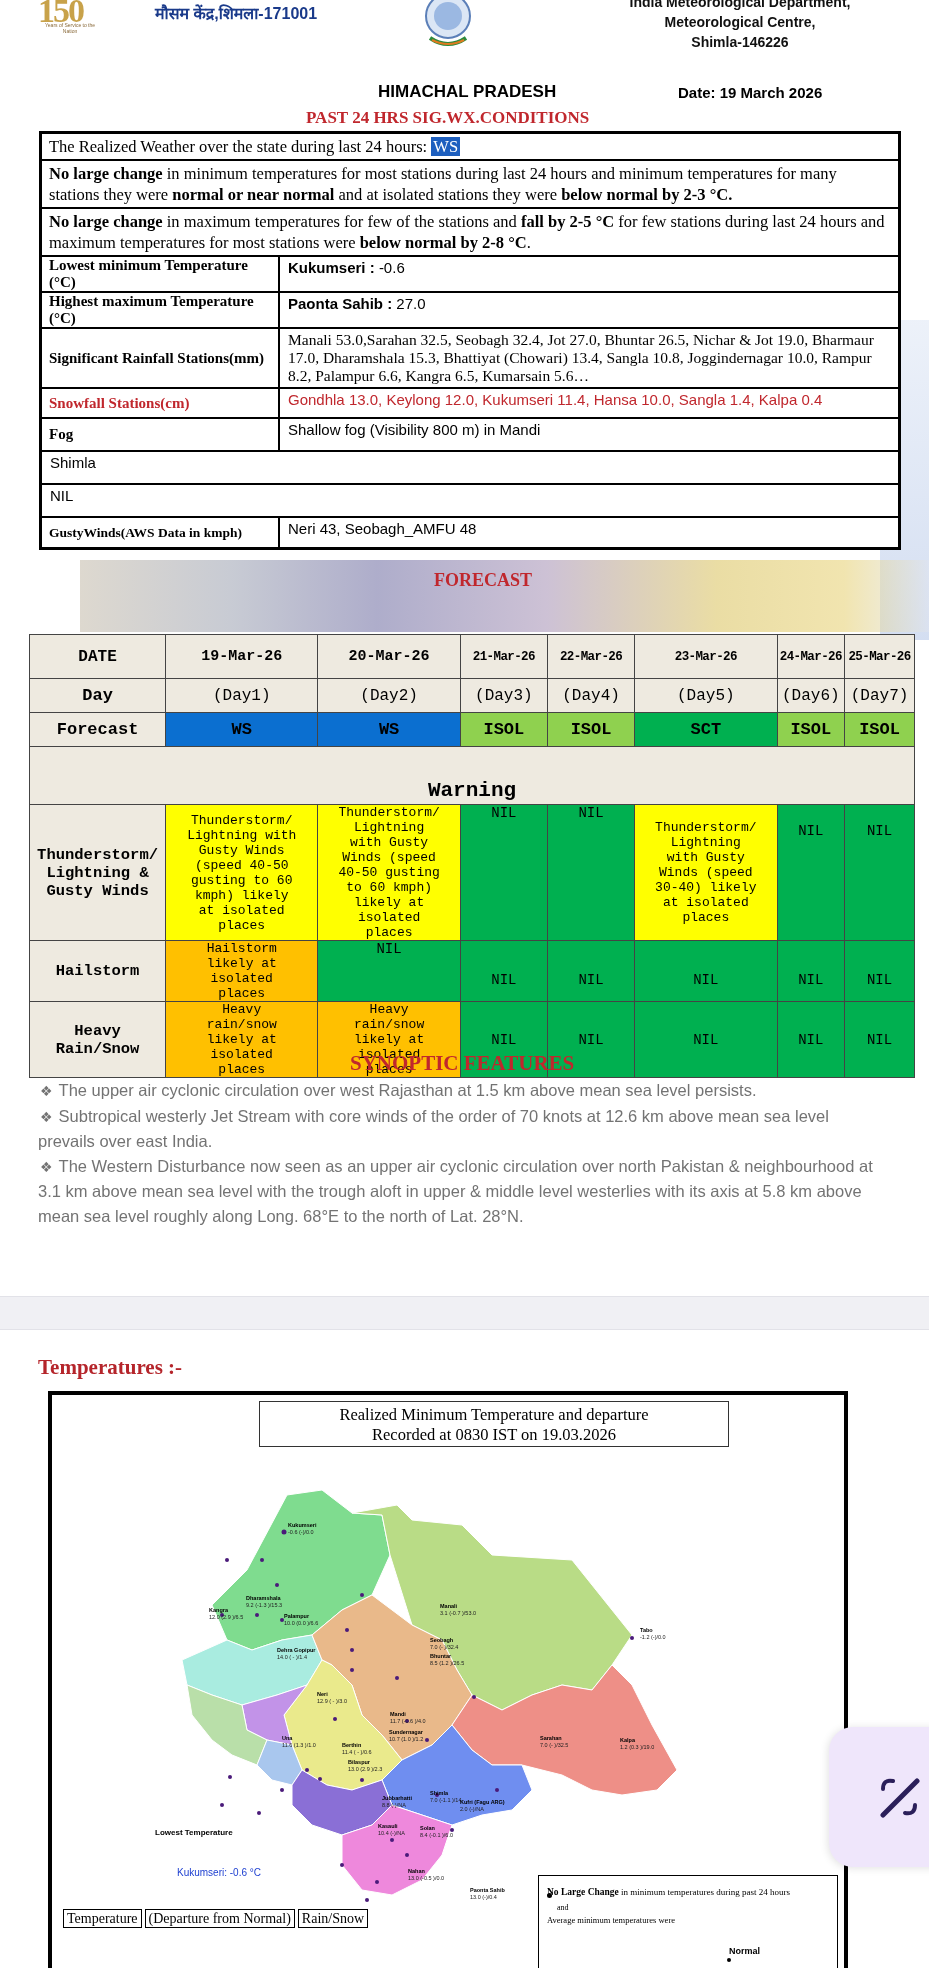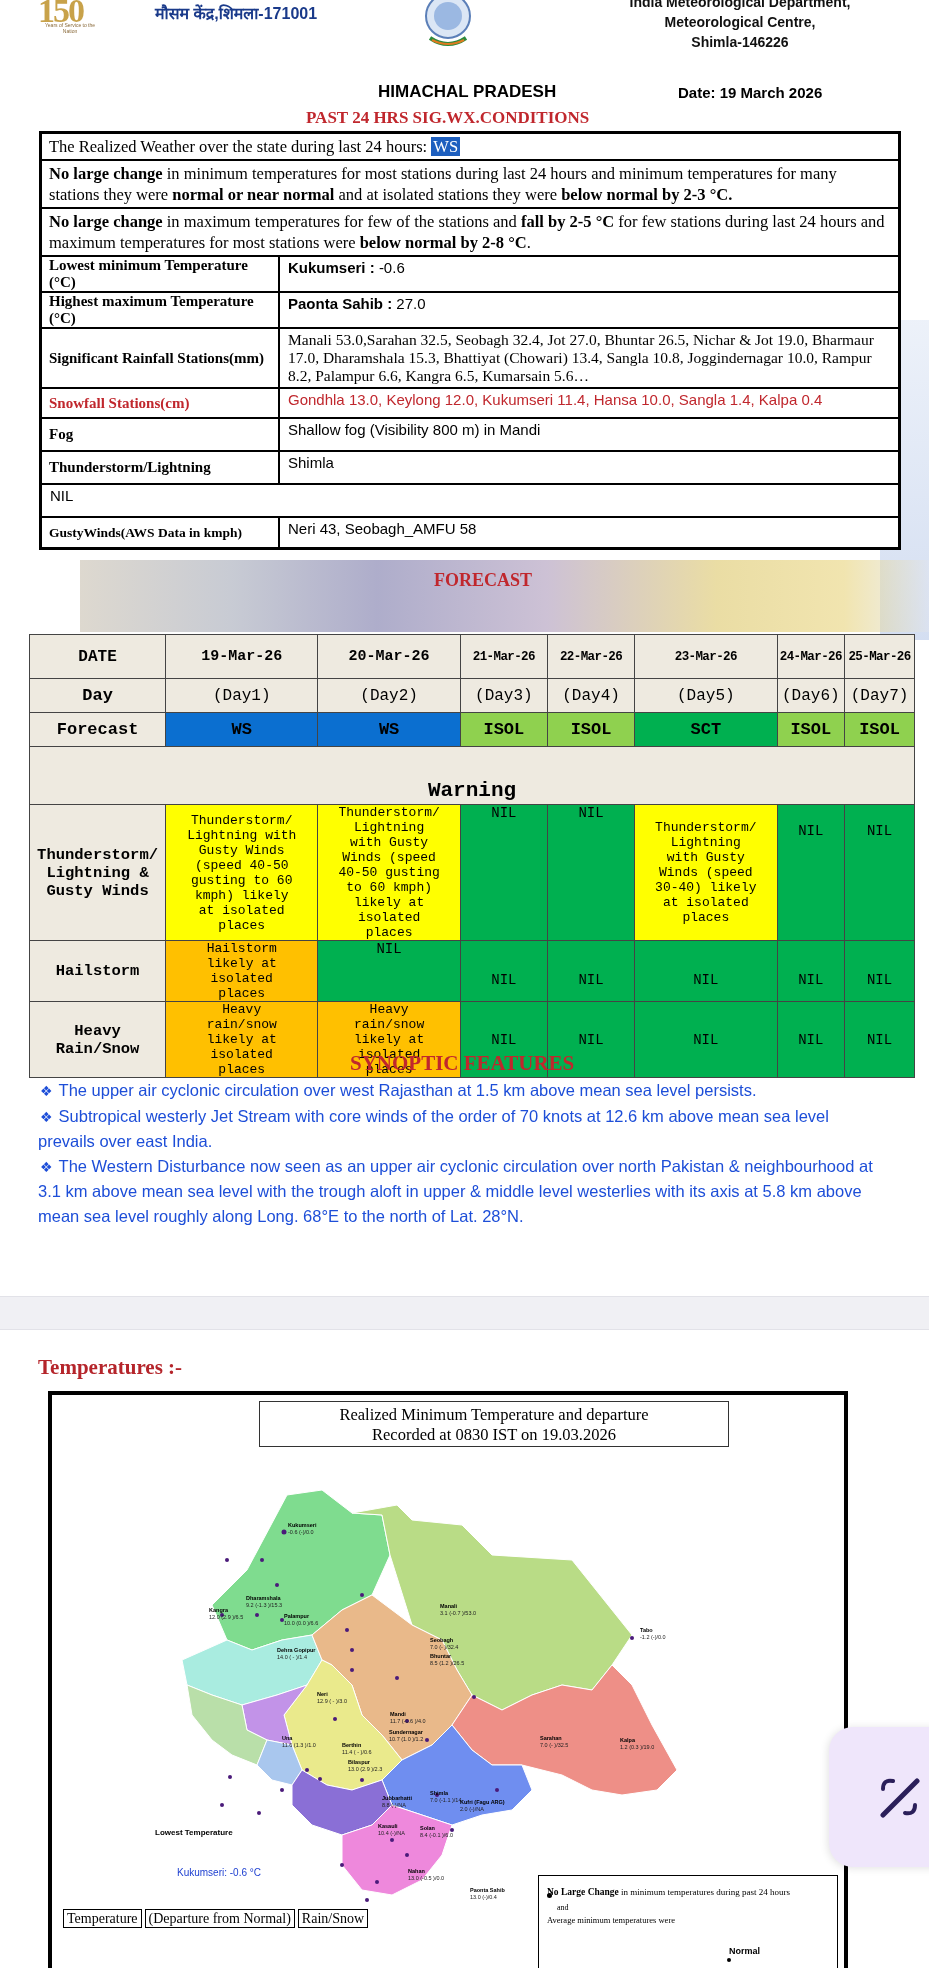--- a/index.html
+++ b/index.html
@@ -50,21 +50,21 @@
   .fct .dt { font-weight: bold; font-size: 15px; }
   .fct .dts { font-weight: bold; font-size: 12.5px; letter-spacing: -0.6px; }
   .fct .lbl { font-weight: bold; font-size: 17px; }
   .fct .fcv { font-weight: bold; font-size: 17px; }
   .fct .d { font-size: 16px; }
   .fct .w { font-size: 13px; line-height: 15px; padding: 0 20px; }
   .fct .nil { font-size: 14px; }
 
   
   .syn-title { position: absolute; left: 350px; top: 1051px; font: bold 21px "Liberation Serif", serif; color: #c0272d; }
-  .syn { position: absolute; left: 38px; top: 1078px; width: 852px; font: 16.5px "Liberation Sans", sans-serif; line-height: 24.5px; color: #1d4ed8; }
+  .syn { position: absolute; left: 38px; top: 1078px; width: 852px; font: 16.5px "Liberation Sans", sans-serif; line-height: 24.5px; color: #737373; }
   .syn p { text-indent: 0; }
   .bullet { font-size: 14px; margin-right: 6px; margin-left: 2px; }
 
   .sep { position: absolute; left: 0; top: 1296px; width: 929px; height: 34px; background: #f0f0f4; border-top: 1px solid #e2e2e8; border-bottom: 1px solid #e2e2e8; }
 
   .temps-title { position: absolute; left: 38px; top: 1355px; font: bold 21px "Liberation Serif", serif; color: #b5252b; }
 
   
   .mapframe { position: absolute; left: 48px; top: 1391px; width: 800px; height: 577px; border: 4px solid #000; border-bottom: none; background: #fff; overflow: hidden; }
   .maptitle { position: absolute; left: 207px; top: 6px; width: 470px; height: 46px; border: 1px solid #333; text-align: center; font: 16.5px "Liberation Serif", serif; line-height: 20px; padding-top: 3px; }
@@ -140,29 +140,28 @@
   </div>
   <div class="row kv" style="height:30px">
     <div class="k red">Snowfall Stations(cm)</div>
     <div class="v red">Gondhla 13.0, Keylong 12.0, Kukumseri 11.4, Hansa 10.0, Sangla 1.4, Kalpa 0.4</div>
   </div>
   <div class="row kv" style="height:33px">
     <div class="k">Fog</div>
     <div class="v">Shallow fog (Visibility 800 m) in Mandi</div>
   </div>
   <div class="row kv" style="height:33px">
-    <div class="k">Thunderstorm/Lightning</div>
     <div class="v">Shimla</div>
   </div>
   <div class="row kv" style="height:33px">
     <div class="v">NIL</div>
   </div>
   <div class="row kv" style="height:29px">
     <div class="k" style="font-size:13.5px">GustyWinds(AWS Data in kmph)</div>
-    <div class="v">Neri 43, Seobagh_AMFU 58</div>
+    <div class="v">Neri 43, Seobagh_AMFU 48</div>
   </div>
 </div>
 
 <div class="fc-title">FORECAST</div>
 
 <table class="fct">
   <colgroup>
     <col style="width:140px">
       <col style="width:155px">
       <col style="width:140px">

